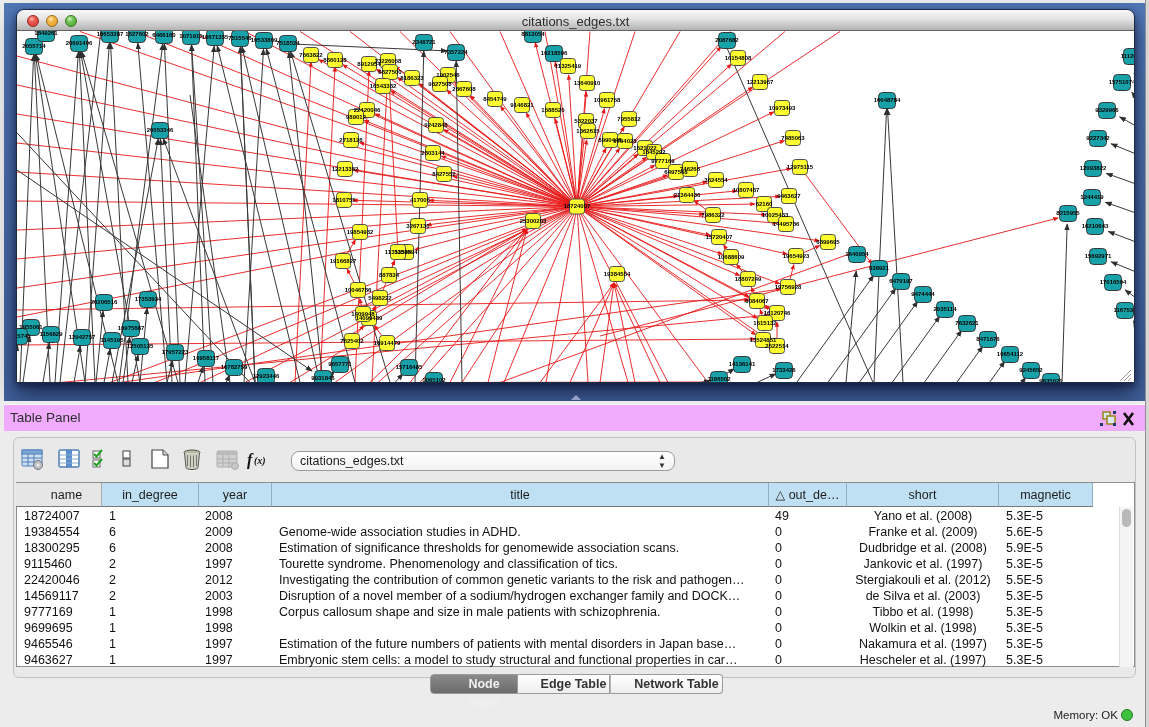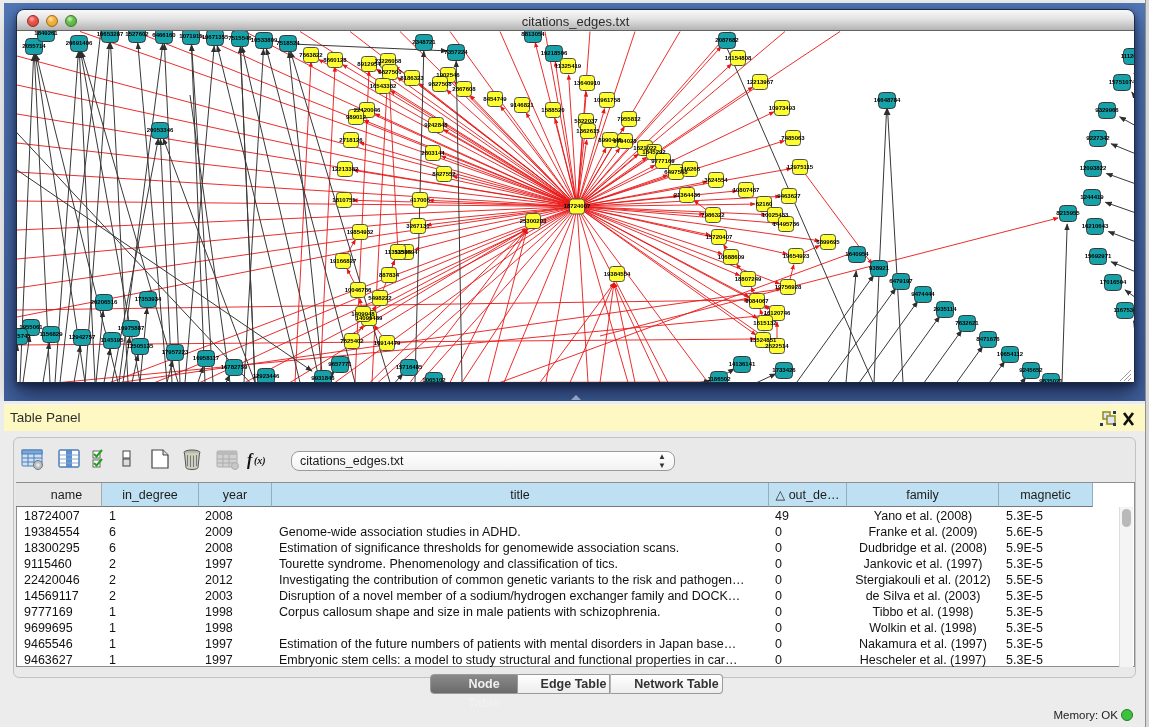--- a/index.html
+++ b/index.html
@@ -17,21 +17,21 @@
 #lr { left:10px; background:radial-gradient(circle at 38% 30%, #ffb5ac 0%, #ea5850 35%, #d03b32 100%); border:1px solid #992722; }
 #ly { left:29px; background:radial-gradient(circle at 38% 30%, #ffe9b0 0%, #f4b445 35%, #dd9a28 100%); border:1px solid #9d6d14; }
 #lg { left:48px; background:radial-gradient(circle at 38% 30%, #d2f3c4 0%, #6cc255 35%, #46a233 100%); border:1px solid #3c7a1f; }
 #wtitle { position:absolute; top:3.5px; width:100%; text-align:center;
   font-size:13px; color:#2c2c2c; }
 #canvas { position:absolute; left:0; top:21px; width:1117px; height:351px;
   background:#fff; overflow:hidden; }
 #tpanel { position:absolute; left:0; top:401px; width:1149px; height:326px;
   background:#ececec; }
 #phead { position:absolute; left:4px; top:3px; width:1141px; height:27px;
-  background:#fef9c3; border-top:1px solid #f6f6f6; }
+  background:#f0abfc; border-top:1px solid #f6f6f6; }
 #phead .t { position:absolute; left:6px; top:5px; font-size:13.5px; color:#2e2e2e; }
 #pbox { position:absolute; left:13px; top:36px; width:1123px; height:241px;
   background:#e9e9e9; border:1px solid #c2c2c2; border-radius:6px; }
 #scrollpane { position:absolute; left:16px; top:482px; width:1119px; height:185px;
   background:#fff; border:1px solid #8e8e8e; }
 .th { position:absolute; top:0; height:24px; font-size:12.5px; color:#1c1c1c;
   text-align:center; line-height:24px; border-right:1px solid #93aebd;
   border-bottom:1px solid #777; overflow:hidden; white-space:nowrap; }
 .hg { background:#e6e6e6; border-right:1px solid #a9a9a9; text-indent:16px; }
 .hb { background:#bfe0f2; }
@@ -657,21 +657,21 @@
       <text x="7" y="16" font-family="Liberation Serif, serif" font-style="italic" font-weight="bold" font-size="10" fill="#111">(x)</text>
     </g>
   </svg>
   <div id="combo">citations_edges.txt<span class="arr">▲<br>▼</span></div>
   <div id="scrollpane">
     <div class="th hg" style="left:-1px;width:86px">name</div>
       <div class="th hb" style="left:85px;width:97px">in_degree</div>
       <div class="th hb" style="left:182px;width:73px">year</div>
       <div class="th hb" style="left:255px;width:497px">title</div>
       <div class="th hb" style="left:752px;width:78px">△ out_de…</div>
-      <div class="th hb" style="left:830px;width:152px">family</div>
+      <div class="th hb" style="left:830px;width:152px">short</div>
       <div class="th hb" style="left:982px;width:94px">magnetic</div>
     <div class="tr" style="top:24px">
         <span class="td" style="left:7px">18724007</span>
         <span class="td" style="left:92px">1</span>
         <span class="td" style="left:188px">2008</span>
         <span class="td" style="left:758px">49</span>
         <span class="td tdc" style="left:830px;width:152px">Yano et al. (2008)</span>
         <span class="td" style="left:989px">5.3E-5</span>
       </div>
 <div class="tr" style="top:40px">

